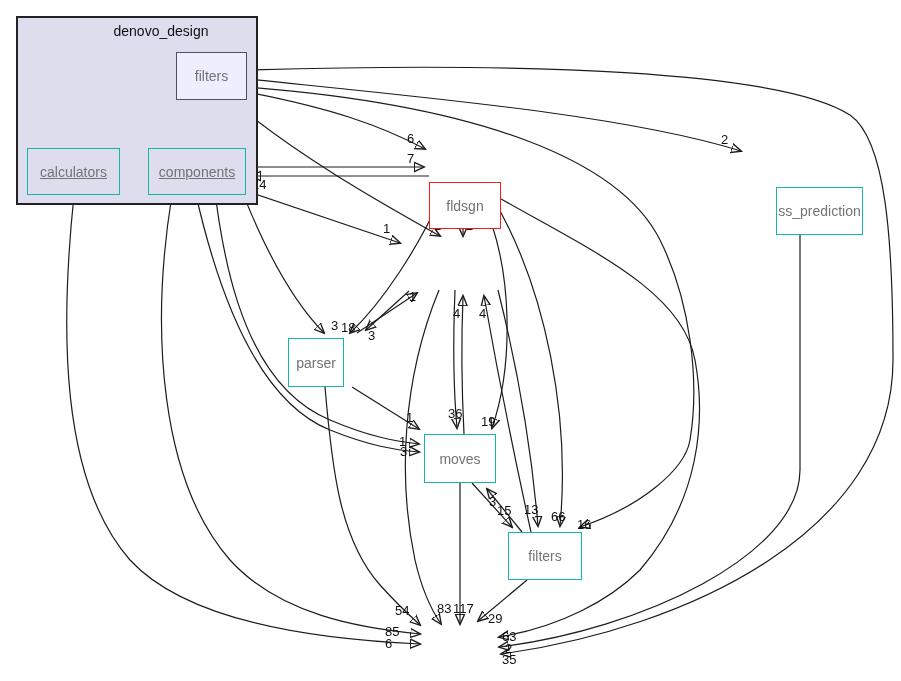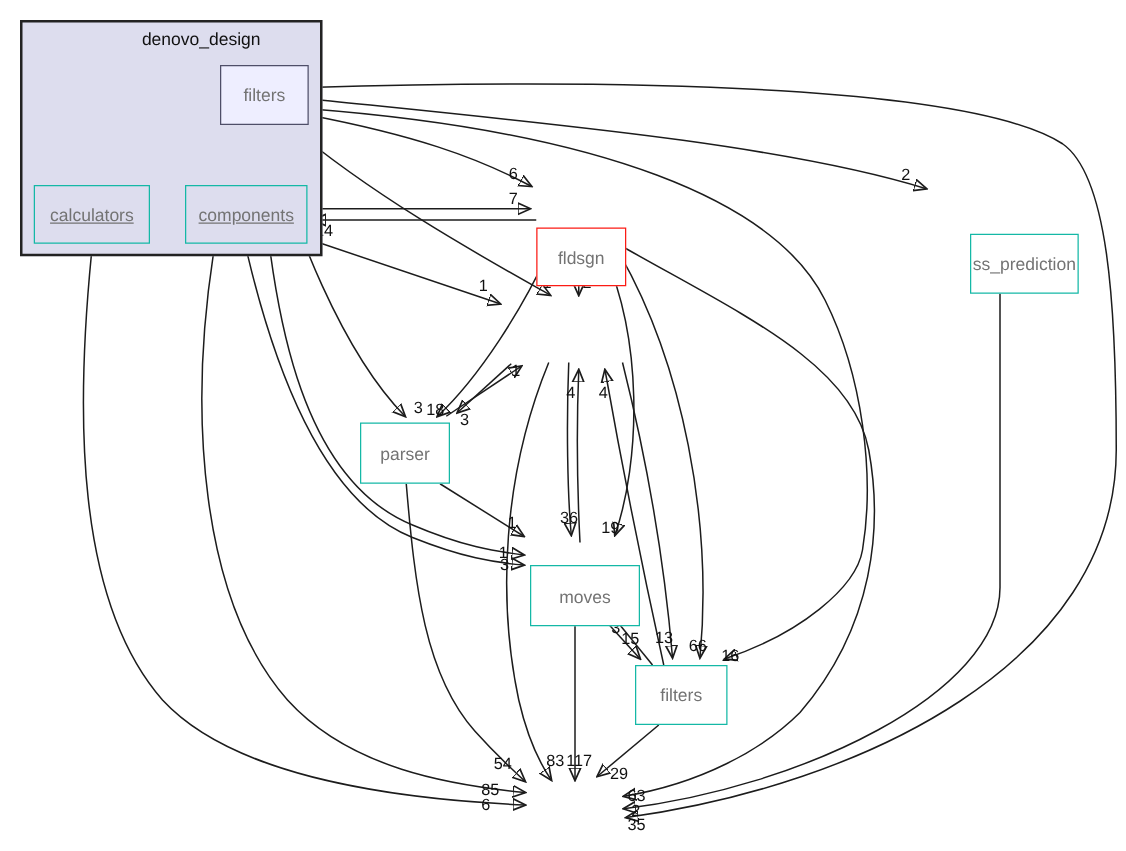--- a/index.html
+++ b/index.html
@@ -120,25 +120,25 @@
 
   <div class="node red" style="left:429px;top:148px;width:72px;height:47px;">
     <span>fldsgn</span>
   </div>
 
   <div class="node" style="left:776px;top:147px;width:87px;height:48px;margin-top:40px;">
     <span>ss_prediction</span>
   </div>
 
 
-  <div class="node" style="left:288px;top:338px;width:72px;height:49px;">
+  <div class="node" style="left:288px;top:338px;width:56px;height:49px;">
     <span>parser</span>
   </div>
 
-  <div class="node" style="left:424px;top:434px;width:88px;height:49px;margin-top:18px;">
+  <div class="node" style="left:424px;top:434px;width:72px;height:49px;">
     <span>moves</span>
   </div>
 
   <div class="node" style="left:508px;top:532px;width:74px;height:48px;">
     <span>filters</span>
   </div>
 
 
 </div>
 

